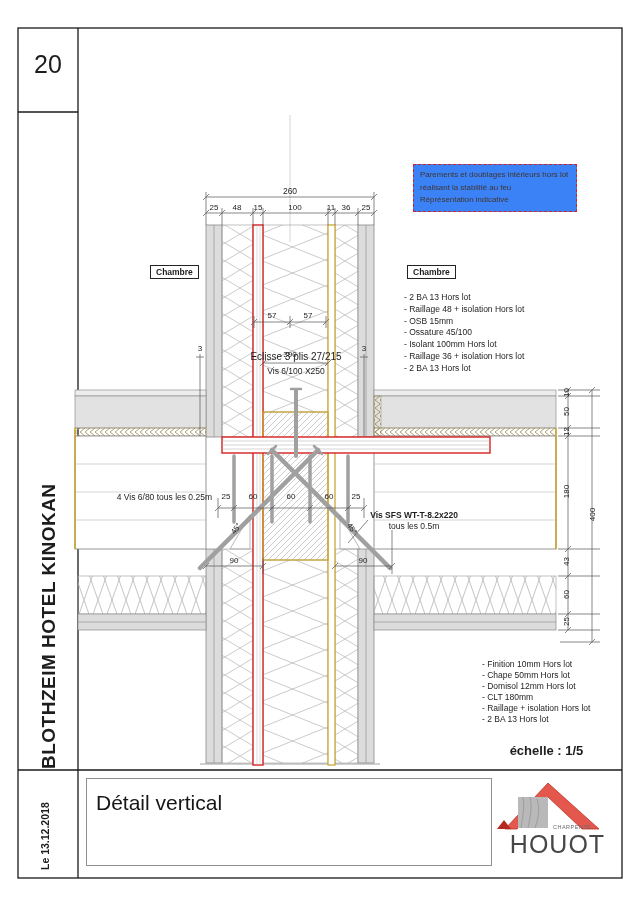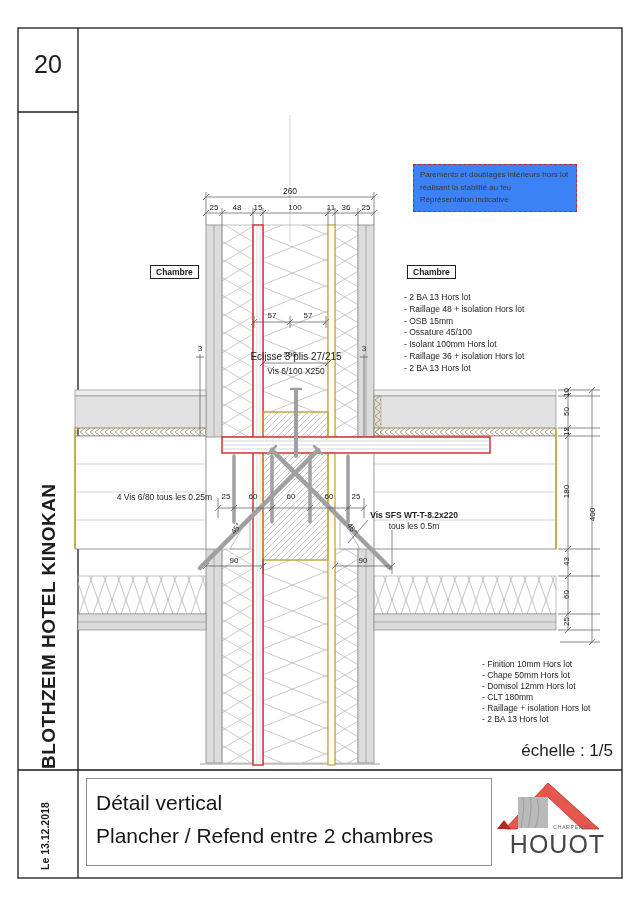--- a/index.html
+++ b/index.html
@@ -285,25 +285,24 @@
 
   <div class="dim rot" style="left:554px;top:388px;width:24px;">10</div>
   <div class="dim rot" style="left:554px;top:407px;width:24px;">50</div>
   <div class="dim rot" style="left:554px;top:427px;width:24px;">12</div>
   <div class="dim rot" style="left:554px;top:487px;width:24px;">180</div>
   <div class="dim rot" style="left:554px;top:557px;width:24px;">43</div>
   <div class="dim rot" style="left:554px;top:590px;width:24px;">60</div>
   <div class="dim rot" style="left:554px;top:617px;width:24px;">25</div>
   <div class="dim rot" style="left:578px;top:510px;width:28px;">400</div>
 
-  <div class="lbl" style="left:480px;top:746px;width:133px;text-align:right;font-size:17px;">échelle : 1/5</div>
+  <div class="lbl" style="left:480px;top:746px;width:133px;text-align:center;font-size:13px;font-weight:bold;">échelle : 1/5</div>
 
   <div class="titlebox"></div>
   <div class="titleline" style="left:96px;top:791px;">Détail vertical</div>
-  <div class="titleline" style="left:96px;top:824px;">Plancher / Refend entre 2 chambres</div>
 
   <div class="abs" style="left:495px;top:778px;width:125px;height:86px;">
     <svg width="125" height="62" viewBox="0 0 125 62" style="position:absolute;left:0;top:0;">
       <path d="M53,5 L104,51 L87,51 L53,19 L22,51 L10,51 Z" fill="#e4574d" stroke="#c03127" stroke-width="0.8"></path>
       <path d="M2,51 L16,51 L9,42 Z" fill="#b5281e"></path>
       <rect x="23" y="19" width="30" height="31" fill="#b9b9b9"></rect>
       <path d="M28,19 C30,30 27,42 26,50 M35,19 C38,31 34,43 33,50 M42,21 C46,33 42,44 40,50" fill="none" stroke="#8f8f8f" stroke-width="0.7"></path>
     </svg>
     <div class="lbl" style="left:58px;top:44px;width:45px;font-size:5.5px;letter-spacing:0.5px;color:#6b6b6b;">CHARPENTE</div>
     <div class="lbl" style="left:10px;top:53px;width:105px;text-align:center;font-size:25px;line-height:27px;color:#474747;letter-spacing:1px;">HOUOT</div>

